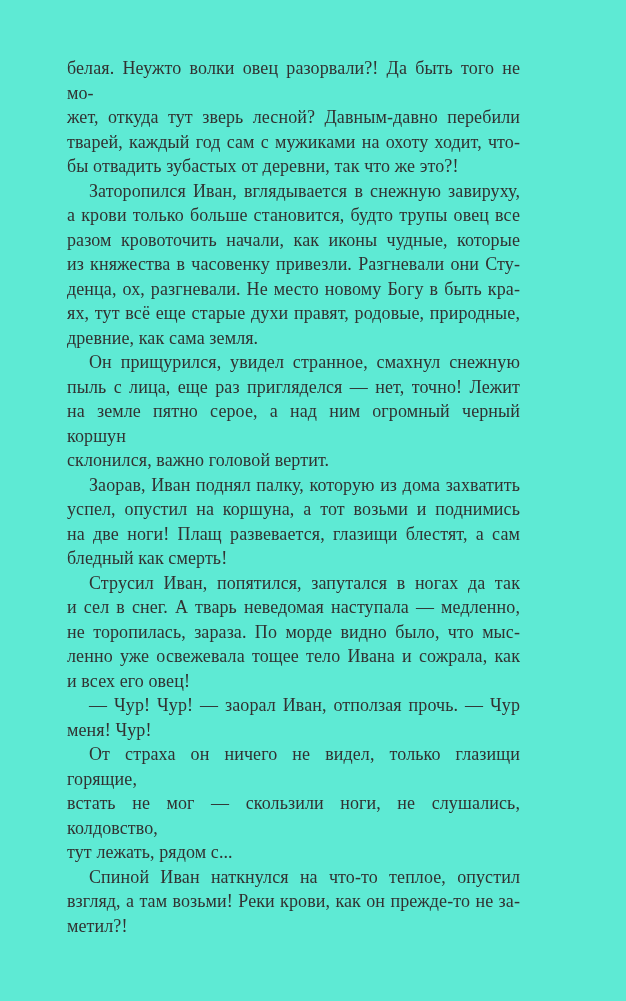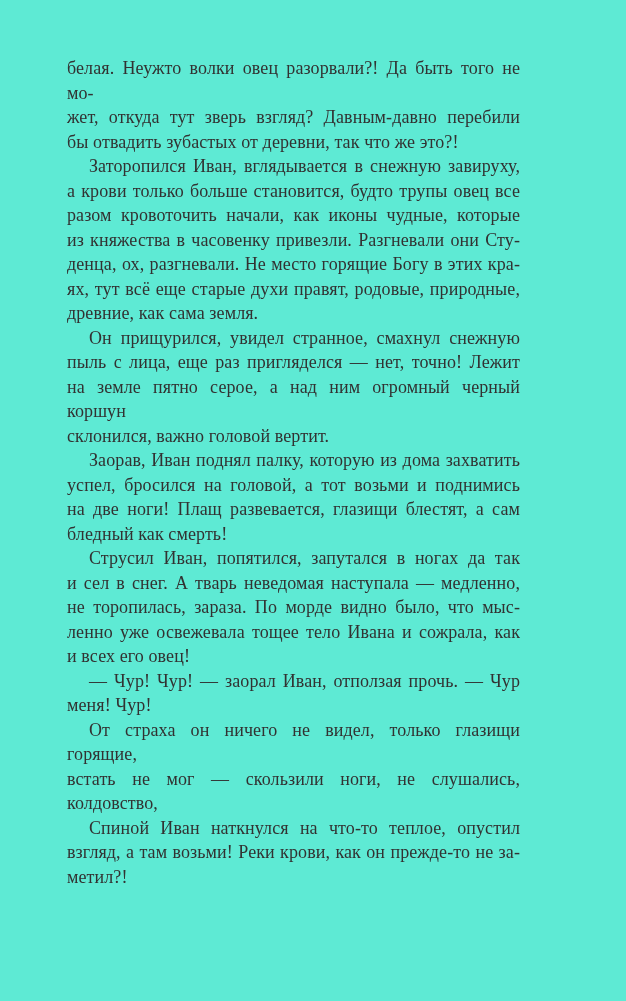--- a/index.html
+++ b/index.html
@@ -42,64 +42,66 @@
   }
 </style>
 </head>
 <body>
 
 <div class="page">
   <div class="text-block">
 
     <div class="para">
       <div class="line">белая. Неужто волки овец разорвали?! Да быть того не мо-</div>
-      <div class="line">жет, откуда тут зверь взгляд? Давным-давно перебили</div>
+      <div class="line">жет, откуда тут зверь лесной? Давным-давно перебили</div>
+      <div class="line">тварей, каждый год сам с мужиками на охоту ходит, что-</div>
       <div class="line final">бы отвадить зубастых от деревни, так что же это?!</div>
     </div>
 
     <div class="para">
       <div class="line first">Заторопился Иван, вглядывается в снежную завируху,</div>
       <div class="line">а крови только больше становится, будто трупы овец все</div>
       <div class="line">разом кровоточить начали, как иконы чудные, которые</div>
       <div class="line">из княжества в часовенку привезли. Разгневали они Сту-</div>
-      <div class="line">денца, ох, разгневали. Не место горящие Богу в этих кра-</div>
+      <div class="line">денца, ох, разгневали. Не место новому Богу в быть кра-</div>
       <div class="line">ях, тут всё еще старые духи правят, родовые, природные,</div>
       <div class="line final">древние, как сама земля.</div>
     </div>
 
     <div class="para">
       <div class="line first">Он прищурился, увидел странное, смахнул снежную</div>
       <div class="line">пыль с лица, еще раз пригляделся — нет, точно! Лежит</div>
       <div class="line">на земле пятно серое, а над ним огромный черный коршун</div>
       <div class="line final">склонился, важно головой вертит.</div>
     </div>
 
     <div class="para">
       <div class="line first">Заорав, Иван поднял палку, которую из дома захватить</div>
-      <div class="line">успел, бросился на головой, а тот возьми и поднимись</div>
+      <div class="line">успел, опустил на коршуна, а тот возьми и поднимись</div>
       <div class="line">на две ноги! Плащ развевается, глазищи блестят, а сам</div>
       <div class="line final">бледный как смерть!</div>
     </div>
 
     <div class="para">
       <div class="line first">Струсил Иван, попятился, запутался в ногах да так</div>
       <div class="line">и сел в снег. А тварь неведомая наступала — медленно,</div>
       <div class="line">не торопилась, зараза. По морде видно было, что мыс-</div>
       <div class="line">ленно уже освежевала тощее тело Ивана и сожрала, как</div>
       <div class="line final">и всех его овец!</div>
     </div>
 
     <div class="para">
       <div class="line first">— Чур! Чур! — заорал Иван, отползая прочь. — Чур</div>
       <div class="line final">меня! Чур!</div>
     </div>
 
     <div class="para">
       <div class="line first">От страха он ничего не видел, только глазищи горящие,</div>
       <div class="line">встать не мог — скользили ноги, не слушались, колдовство,</div>
+      <div class="line final">тут лежать, рядом с...</div>
     </div>
 
     <div class="para">
       <div class="line first">Спиной Иван наткнулся на что-то теплое, опустил</div>
       <div class="line">взгляд, а там возьми! Реки крови, как он прежде-то не за-</div>
       <div class="line final">метил?!</div>
     </div>
 
   </div>
 </div>

